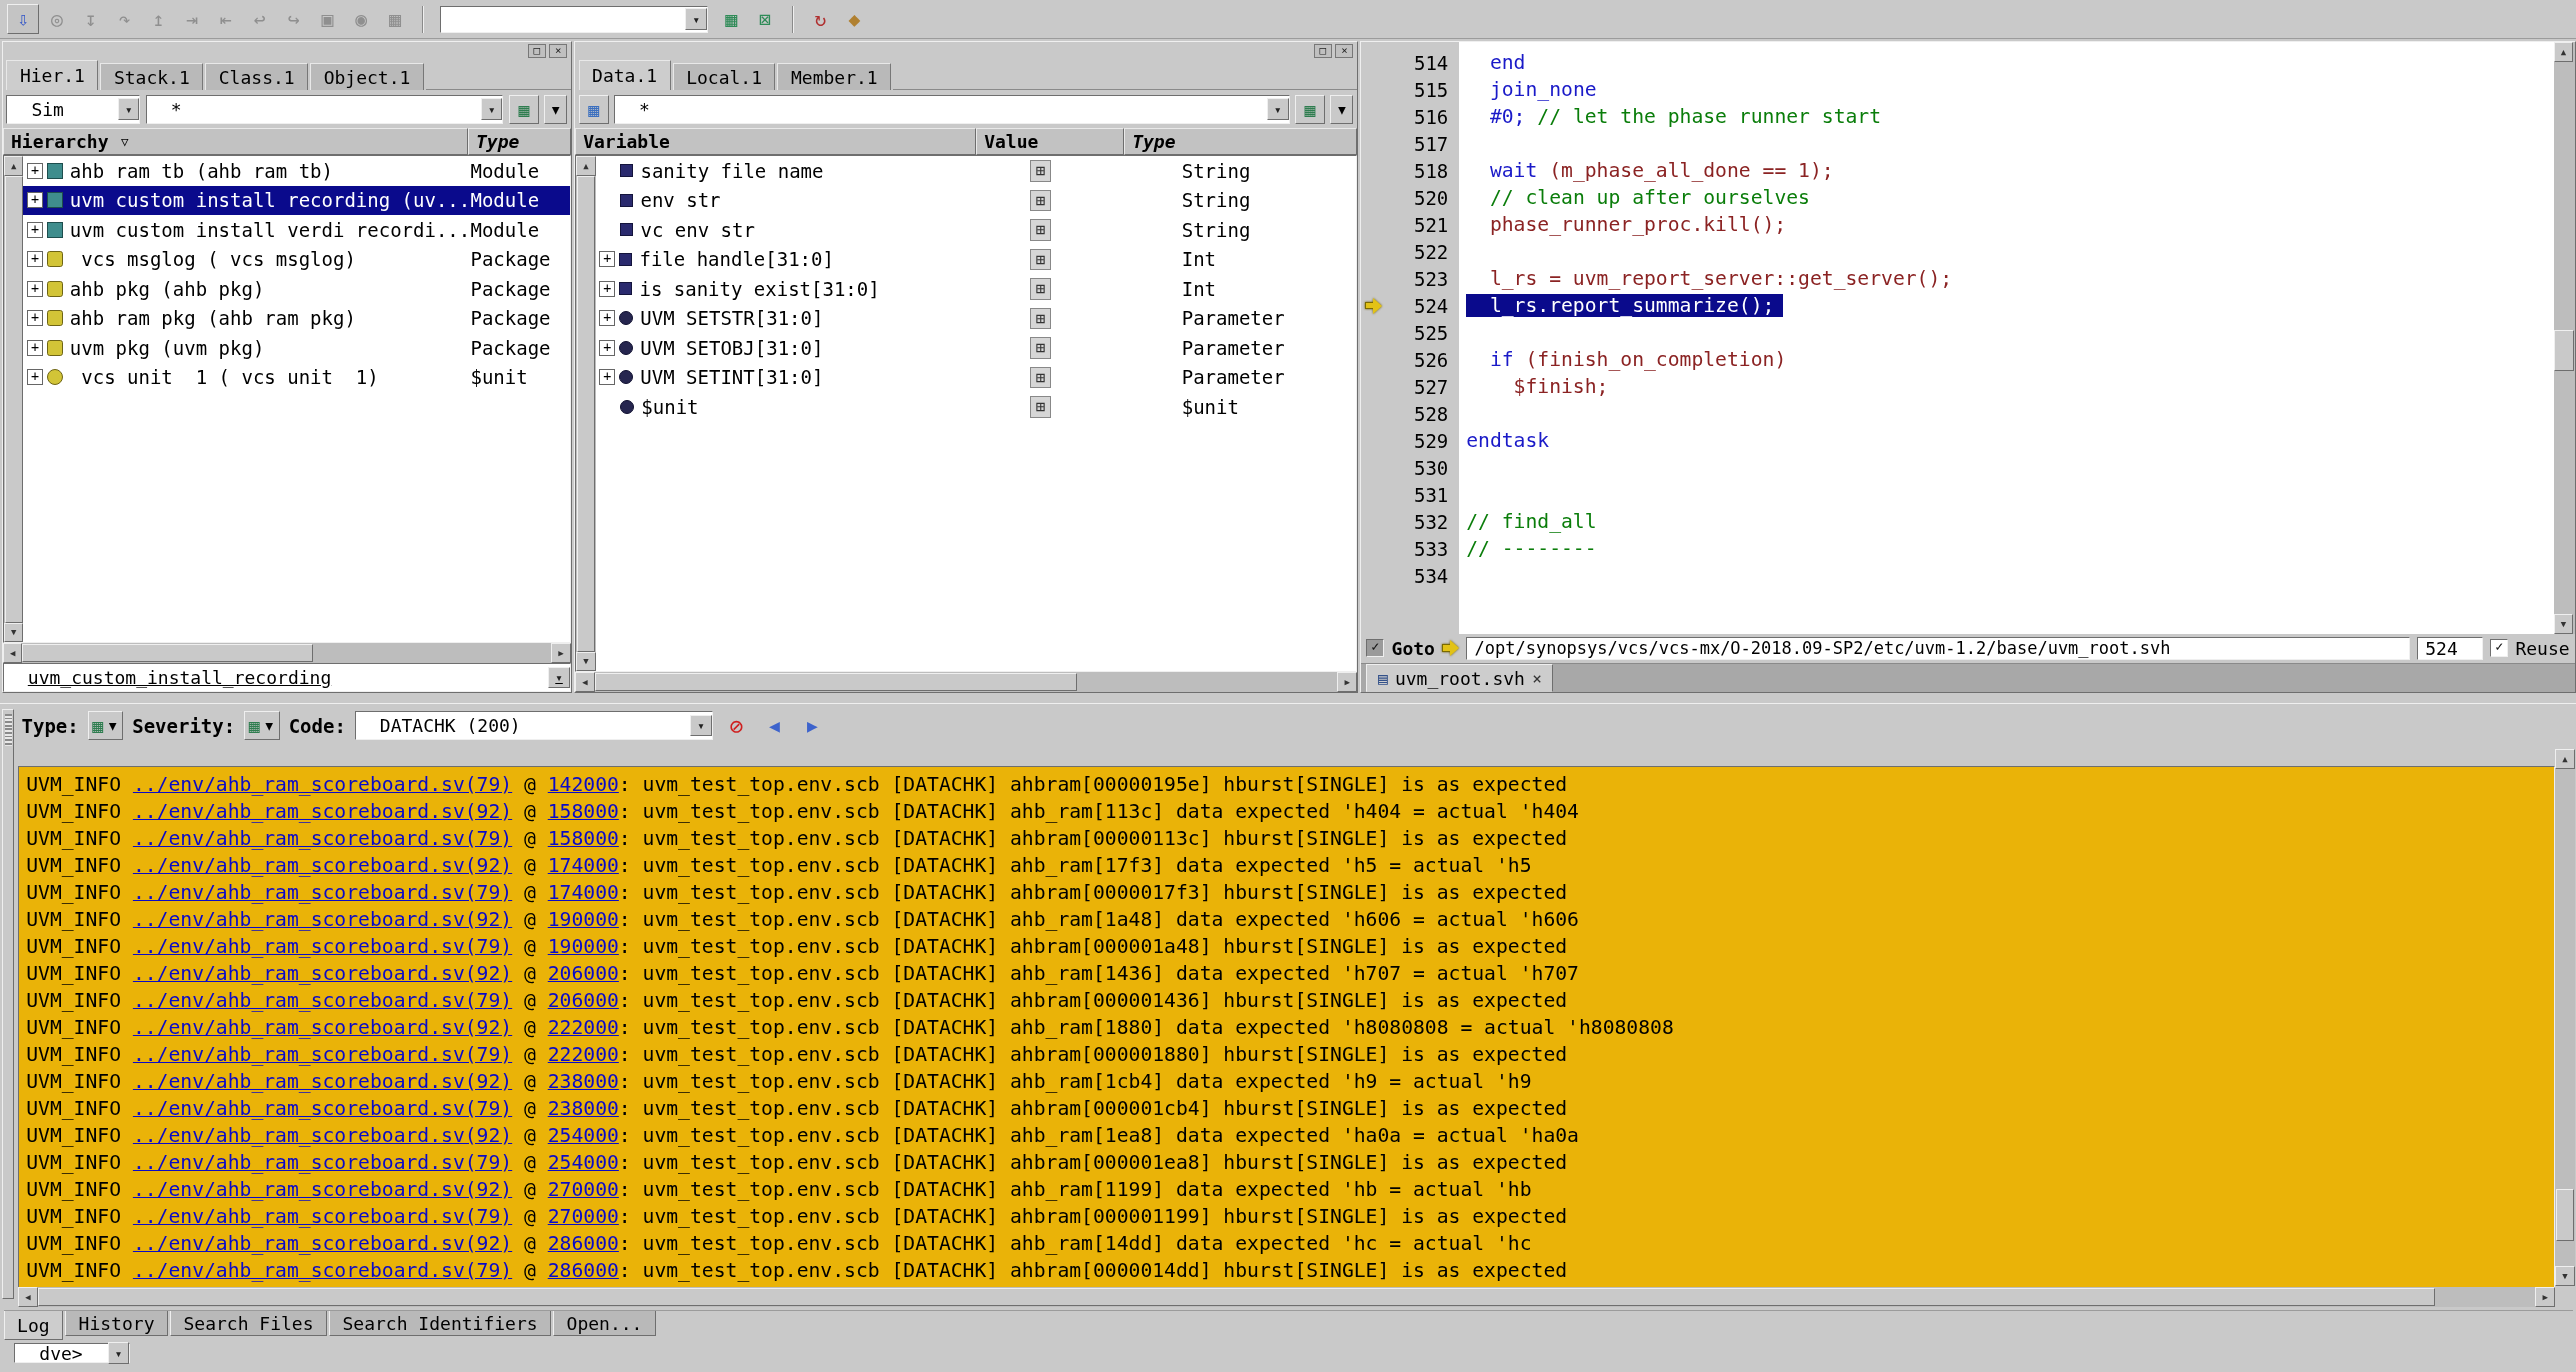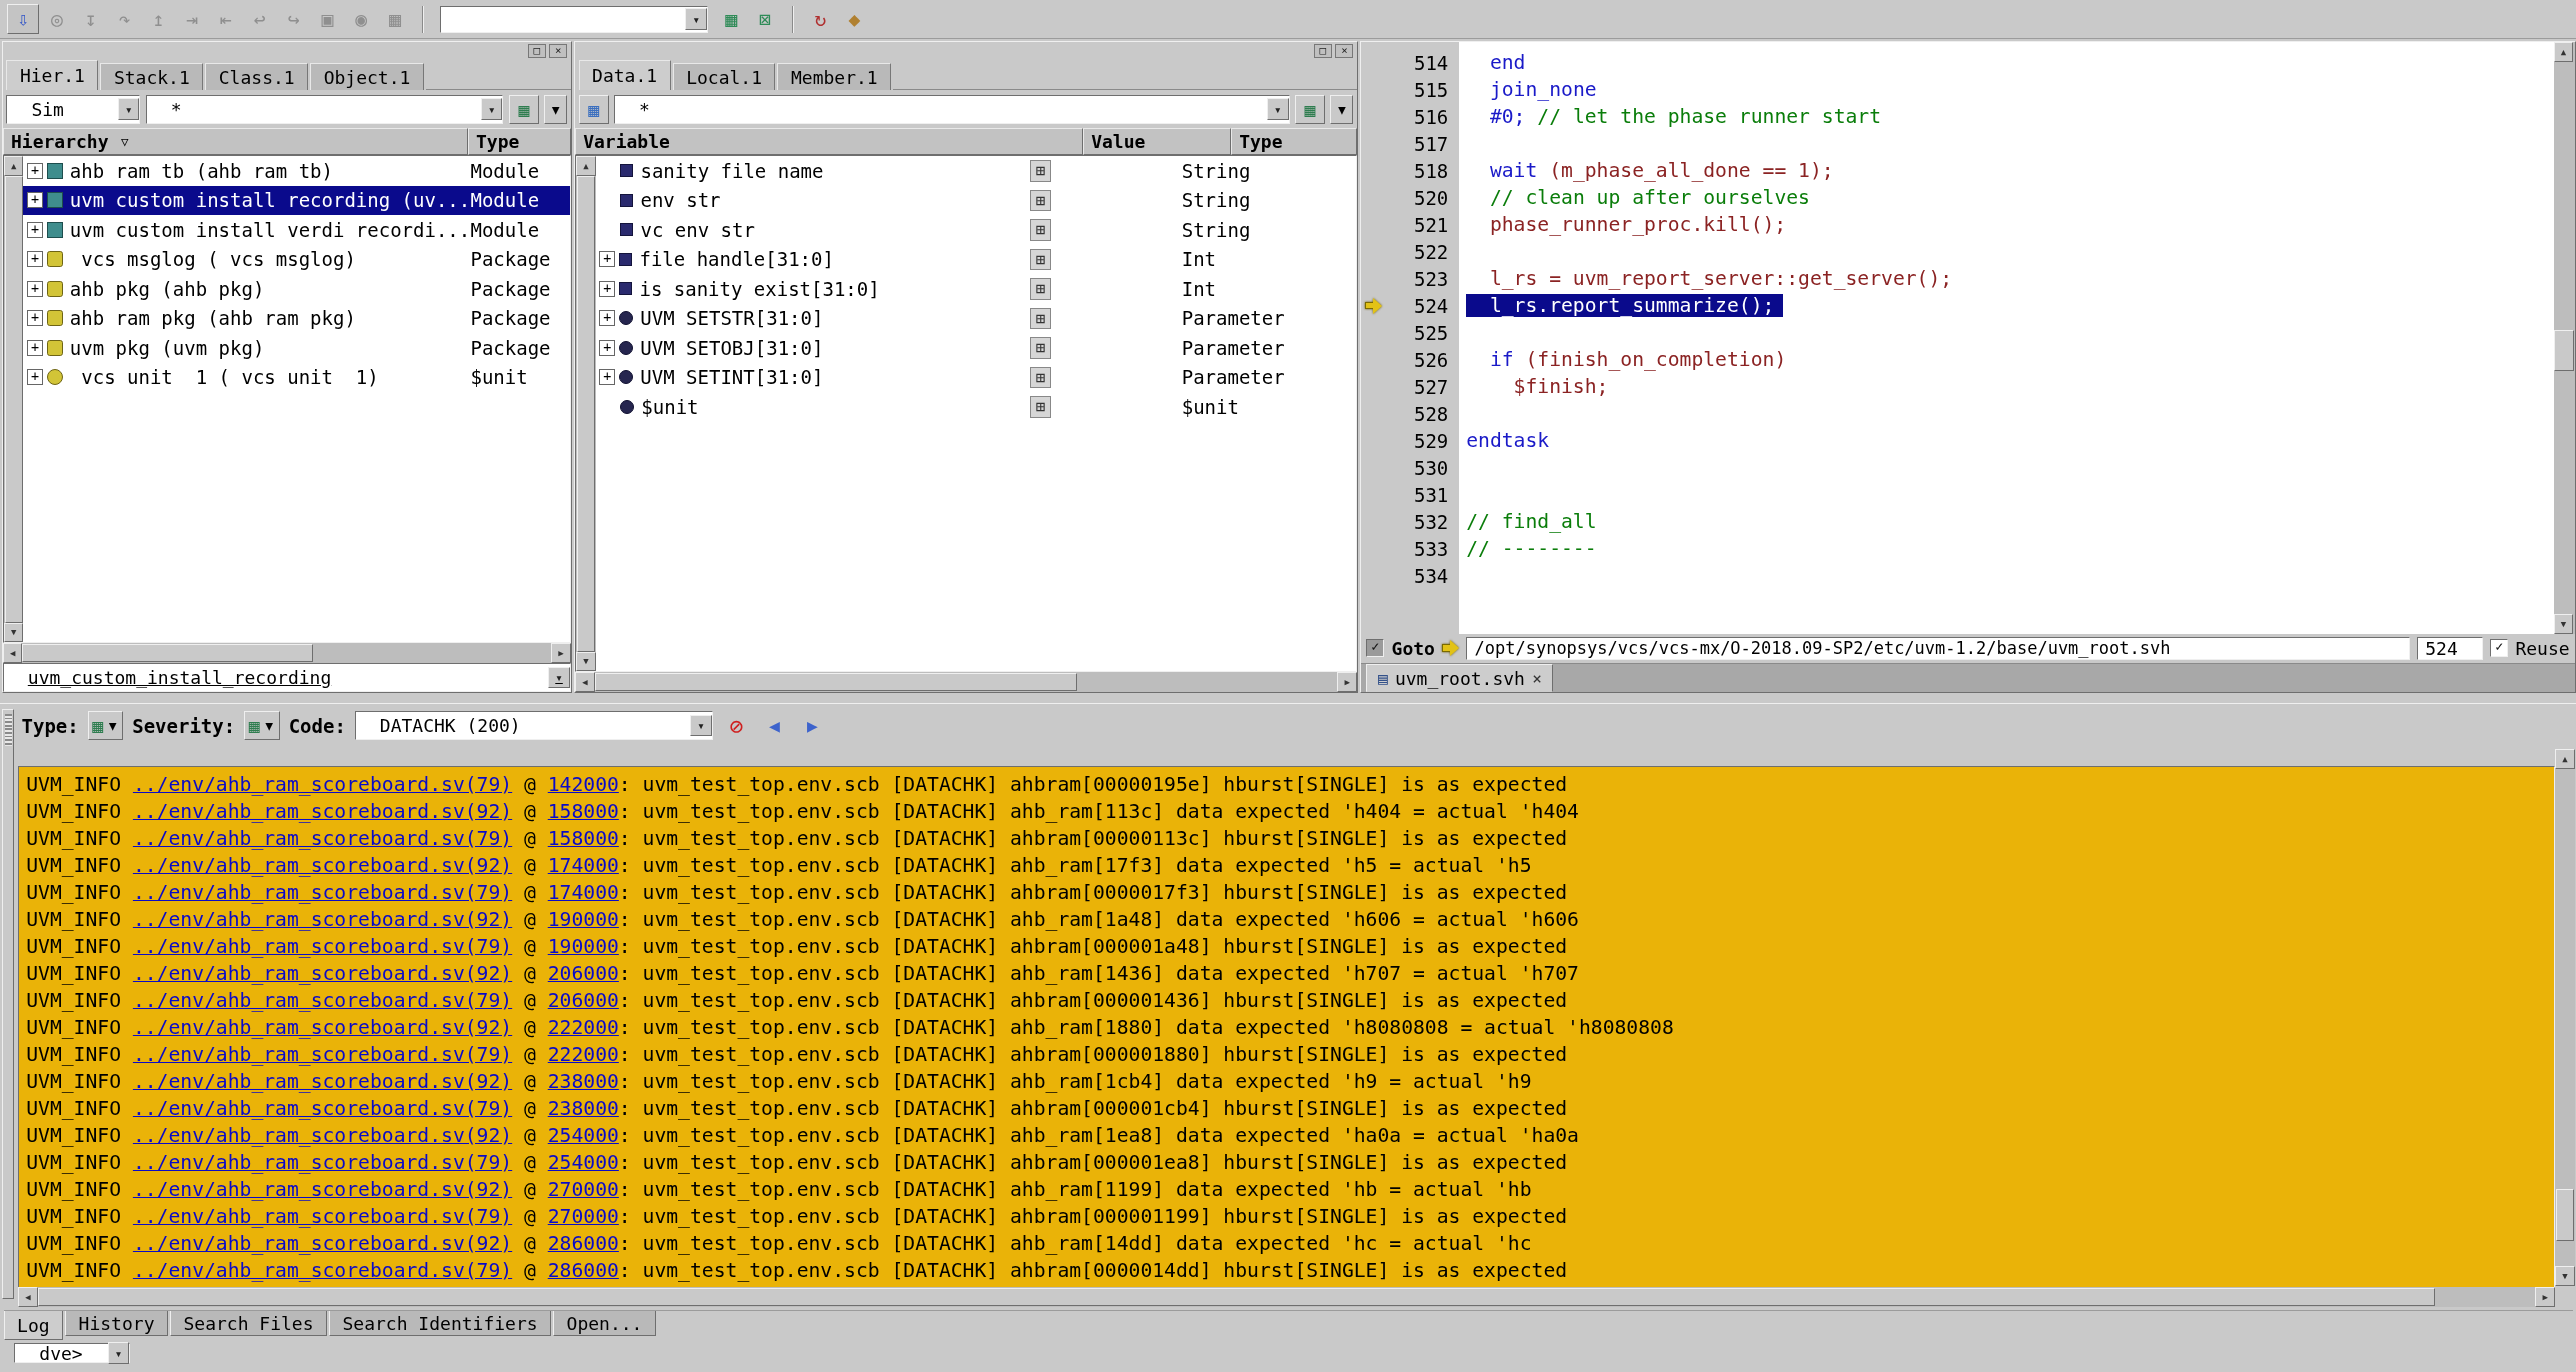--- a/index.html
+++ b/index.html
@@ -1,18 +1,18 @@
 <!DOCTYPE html>
 <html style="font-size:14.3px"><head>
 <meta charset="utf-8">
 <style>
   *{box-sizing:border-box;margin:0;padding:0;}
   html,body{width:2576px;height:1372px;overflow:hidden;}
   body{background:#c9c9c9;font-family:"DejaVu Sans Mono",monospace;font-size:19.7px;color:#000;position:relative;}
-  .flex1{flex:1;}
+  .flex1{flex:1;font-style:italic;}
   
   #toolbar-items{position:absolute;left:0;top:0;width:2576px;height:39px;display:flex;align-items:center;gap:1.8px;padding:0 7.2px;background:#c9c9c9;border-bottom:1.8px solid #9b9b9b;}
   .tbtn{width:32px;height:30px;display:flex;align-items:center;justify-content:center;font-size:19.7px;}
   .tbtn.framed{border:1.8px solid;border-color:#efefef #6e6e6e #6e6e6e #efefef;background:#c4c4c4;}
   .tsep{width:1.8px;height:27px;margin:0 9px;border-left:1.8px solid #8a8a8a;border-right:1.8px solid #efefef;}
   .tcombo{width:268px;height:27px;background:#fff;border:1.8px solid;border-color:#6e6e6e #efefef #efefef #6e6e6e;display:flex;align-items:center;padding-left:7.2px;font-size:18px;margin:0 5.4px;}
   .ddbtn{margin-left:auto;width:21.5px;height:21.5px;background:#c9c9c9;border:1.8px solid;border-color:#efefef #6e6e6e #6e6e6e #efefef;display:flex;align-items:center;justify-content:center;font-size:12.5px;color:#222;flex:none;}
   
   .panel{position:absolute;background:#c9c9c9;border:1.8px solid;border-color:#efefef #6e6e6e #6e6e6e #efefef;display:flex;flex-direction:column;}
   #hier-panel{left:1.8px;top:41px;width:570px;height:652px;}
@@ -301,21 +301,21 @@
       <span class="ddbtn">▾</span>
     </div>
     <div class="gbtn">
       <span class="grid-ic">▦</span>
     </div>
     <div class="gbtn narrow">
       <span>▾</span>
     </div>
   </div>
   <div class="hdr">
-    <div class="hcell" style="width:508px;">
+    <div class="hcell" style="width:401px;">
       <span>Variable</span>
     </div>
     <div class="hcell" style="width:148px;">
       <span>Value</span>
     </div>
     <div class="hcell flex1">
       <span>Type</span>
     </div>
   </div>
   <div class="tree-body">

